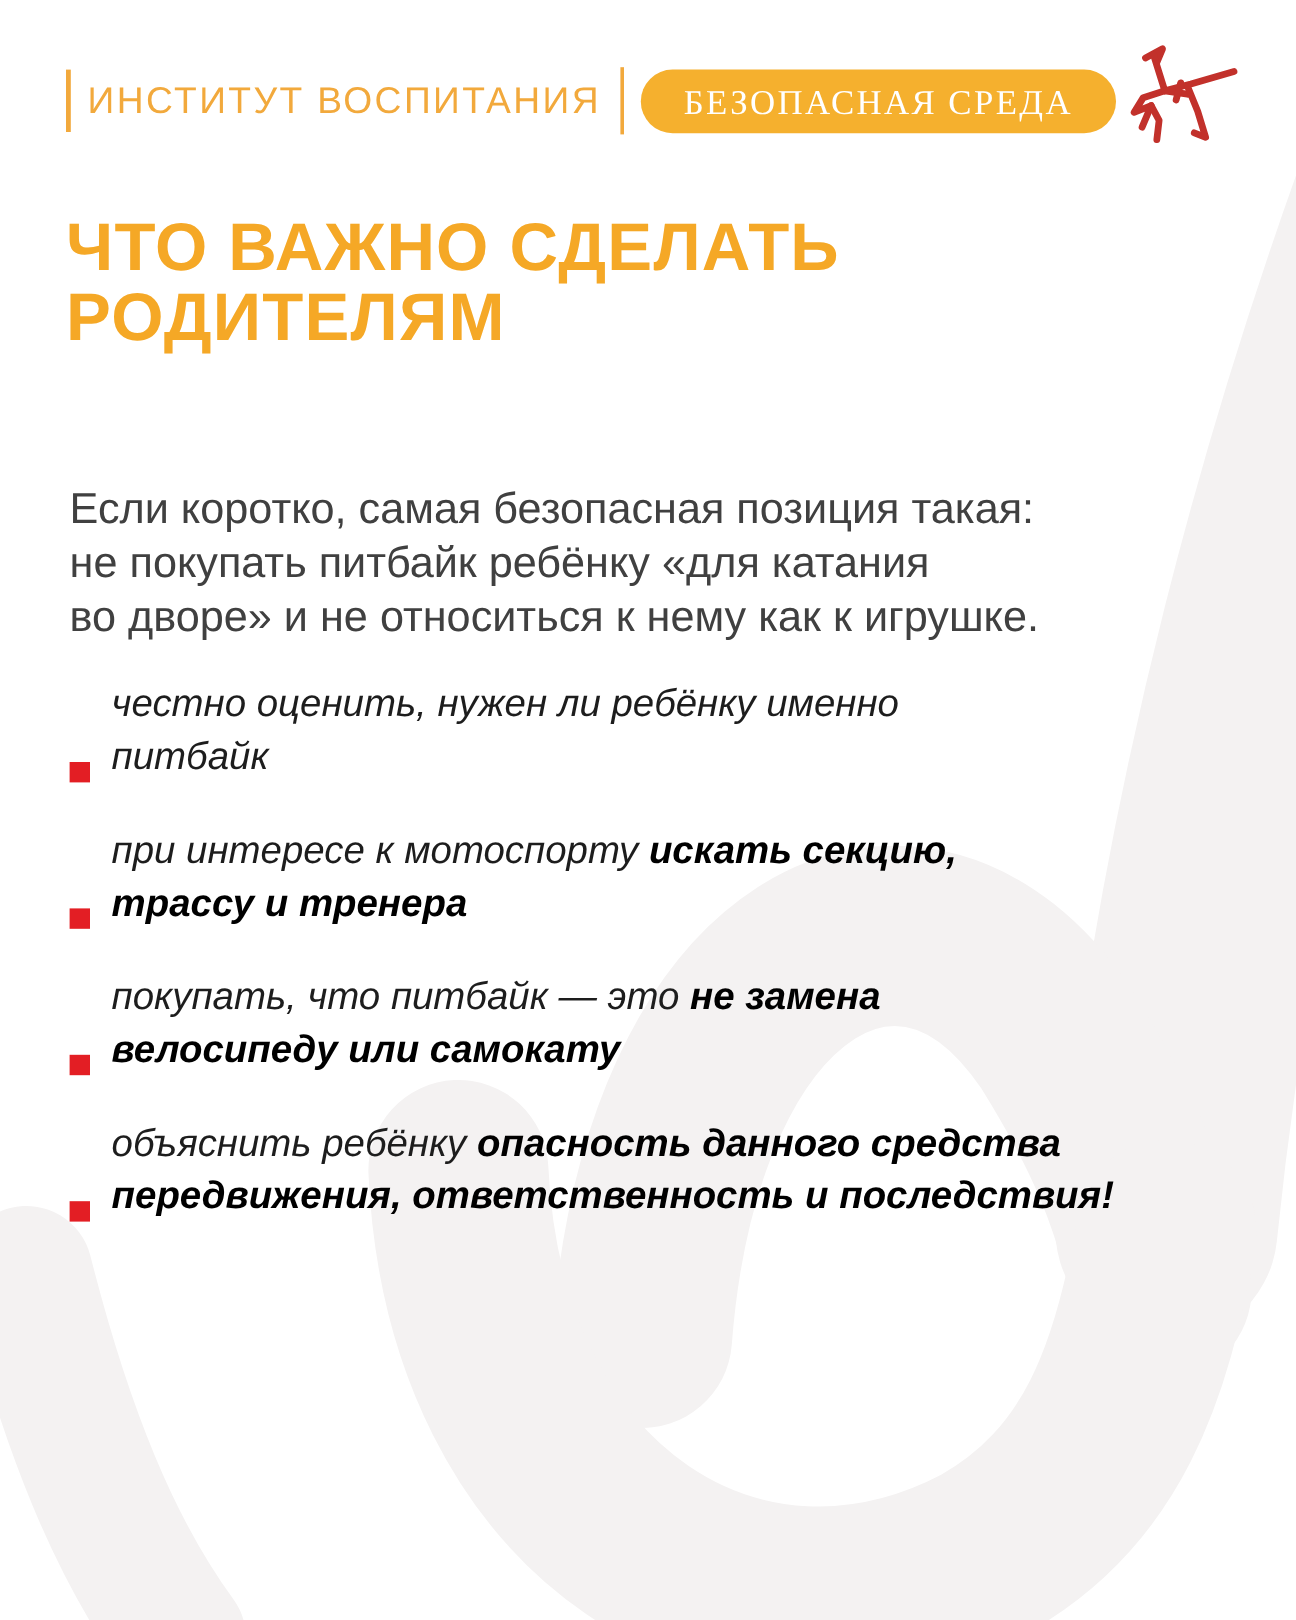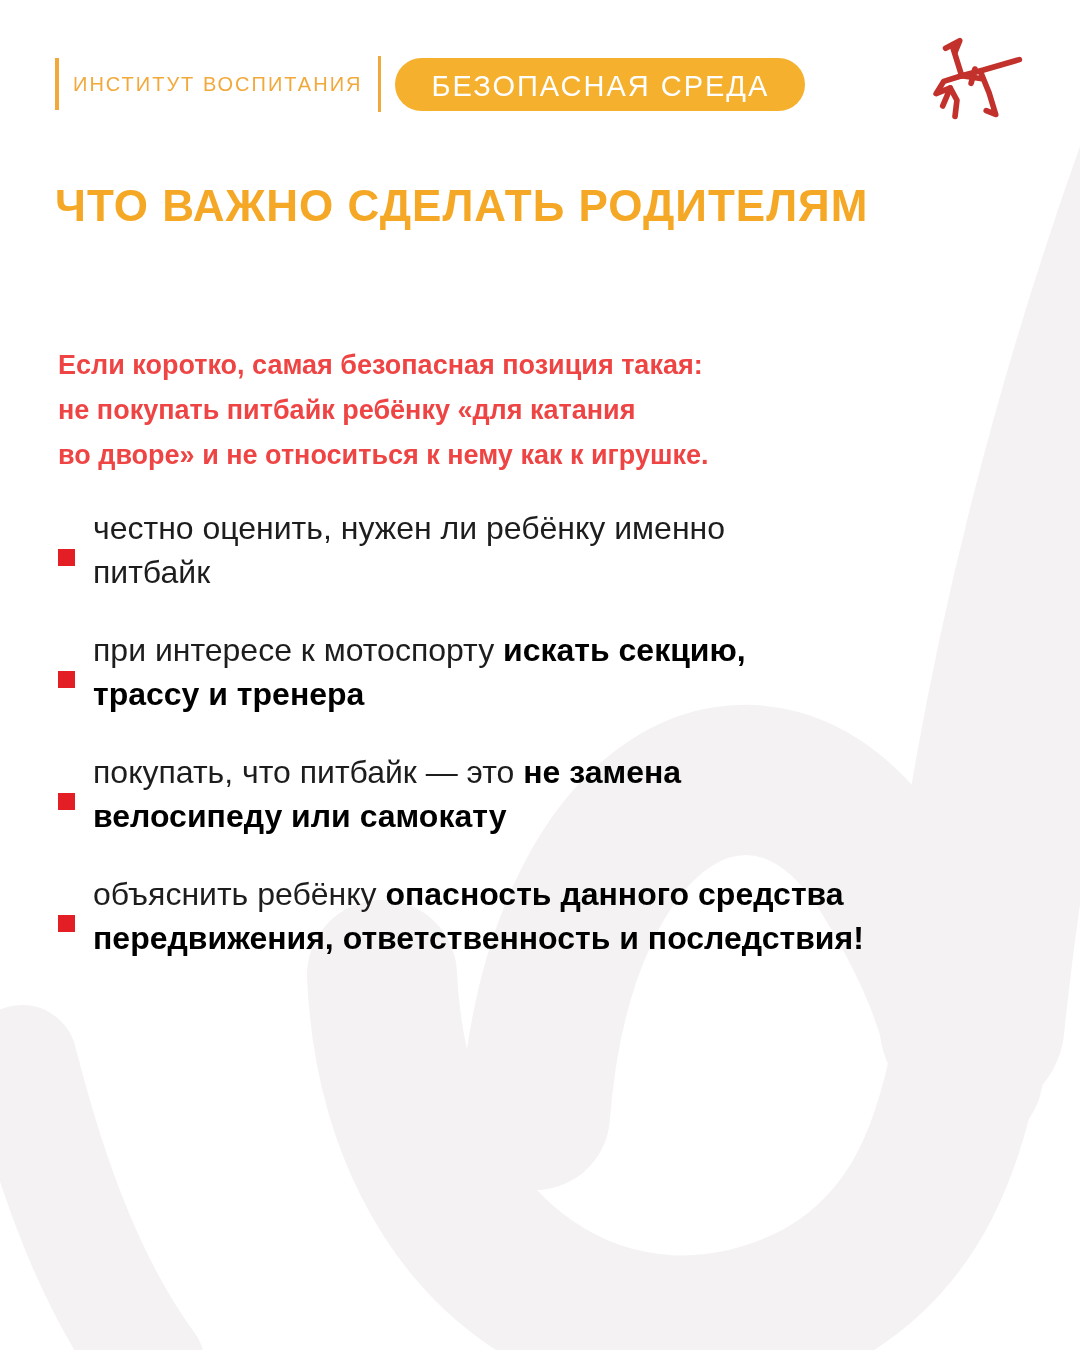--- a/index.html
+++ b/index.html
@@ -24,64 +24,66 @@
   .content{position:relative;z-index:1;}
   
   .header{
     display:flex;align-items:center;height:58px;
   }
   .brand-bar{
     width:4px;height:52px;background:var(--orange,#F2A93C);
     margin-right:14px;flex-shrink:0;
   }
   .brand{
-    font-size:20px;font-weight:400;letter-spacing:2px;
+    font-size:31px;font-weight:400;letter-spacing:2px;
     color:var(--orange,#F2A93C);white-space:nowrap;
   }
   .header-divider{
     width:3px;height:56px;background:var(--orange,#F2A93C);
     margin:0 14px 0 16px;flex-shrink:0;
   }
   .badge{
     background:var(--badge-orange,#F5B02E);
     color:#ffffff;
     font-size:29px;letter-spacing:2px;
     height:53px;line-height:57px;
     padding:0 36px;border-radius:29px;
     white-space:nowrap;
+    font-family:Liberation Serif, serif;
   }
   .logo{margin-left:auto;flex-shrink:0;margin-top:-6px;}
   
   .title{
     margin:64px 0 0 0;
-    font-size:44px;line-height:58px;font-weight:700;
+    font-size:56px;line-height:58px;font-weight:700;
     letter-spacing:1px;
     color:var(--title-orange,#F5A826);
   }
   
   .intro{
     margin:108px 0 0 3px;
-    font-size:27px;line-height:45px;font-weight:700;
-    color:#ef4444;
+    font-size:36px;line-height:45px;font-weight:400;
+    color:#404040;
     white-space:pre-line;
   }
   
   .list-heading{
     margin:26px 0 0 3px;
     font-size:32px;line-height:42px;font-weight:700;
     color:#111111;
   }
   ul.checklist{
     list-style:none;margin:28px 0 0 0;padding:0 0 0 3px;
   }
   ul.checklist li{
-    display:flex;align-items:center;
+    display:flex;align-items:flex-end;
     margin-bottom:34px;
     font-size:32px;line-height:44px;
     color:#1d1d1d;
+    font-style:italic;
   }
   .bullet-square{
     width:17px;height:17px;background:var(--red,#E31E24);
     flex-shrink:0;margin:14px 18px 0 0;
   }
   .item-text{white-space:pre-line;}
   .item-text .b{font-weight:700;color:#000000;}
 </style>
 </head>
 <body>

